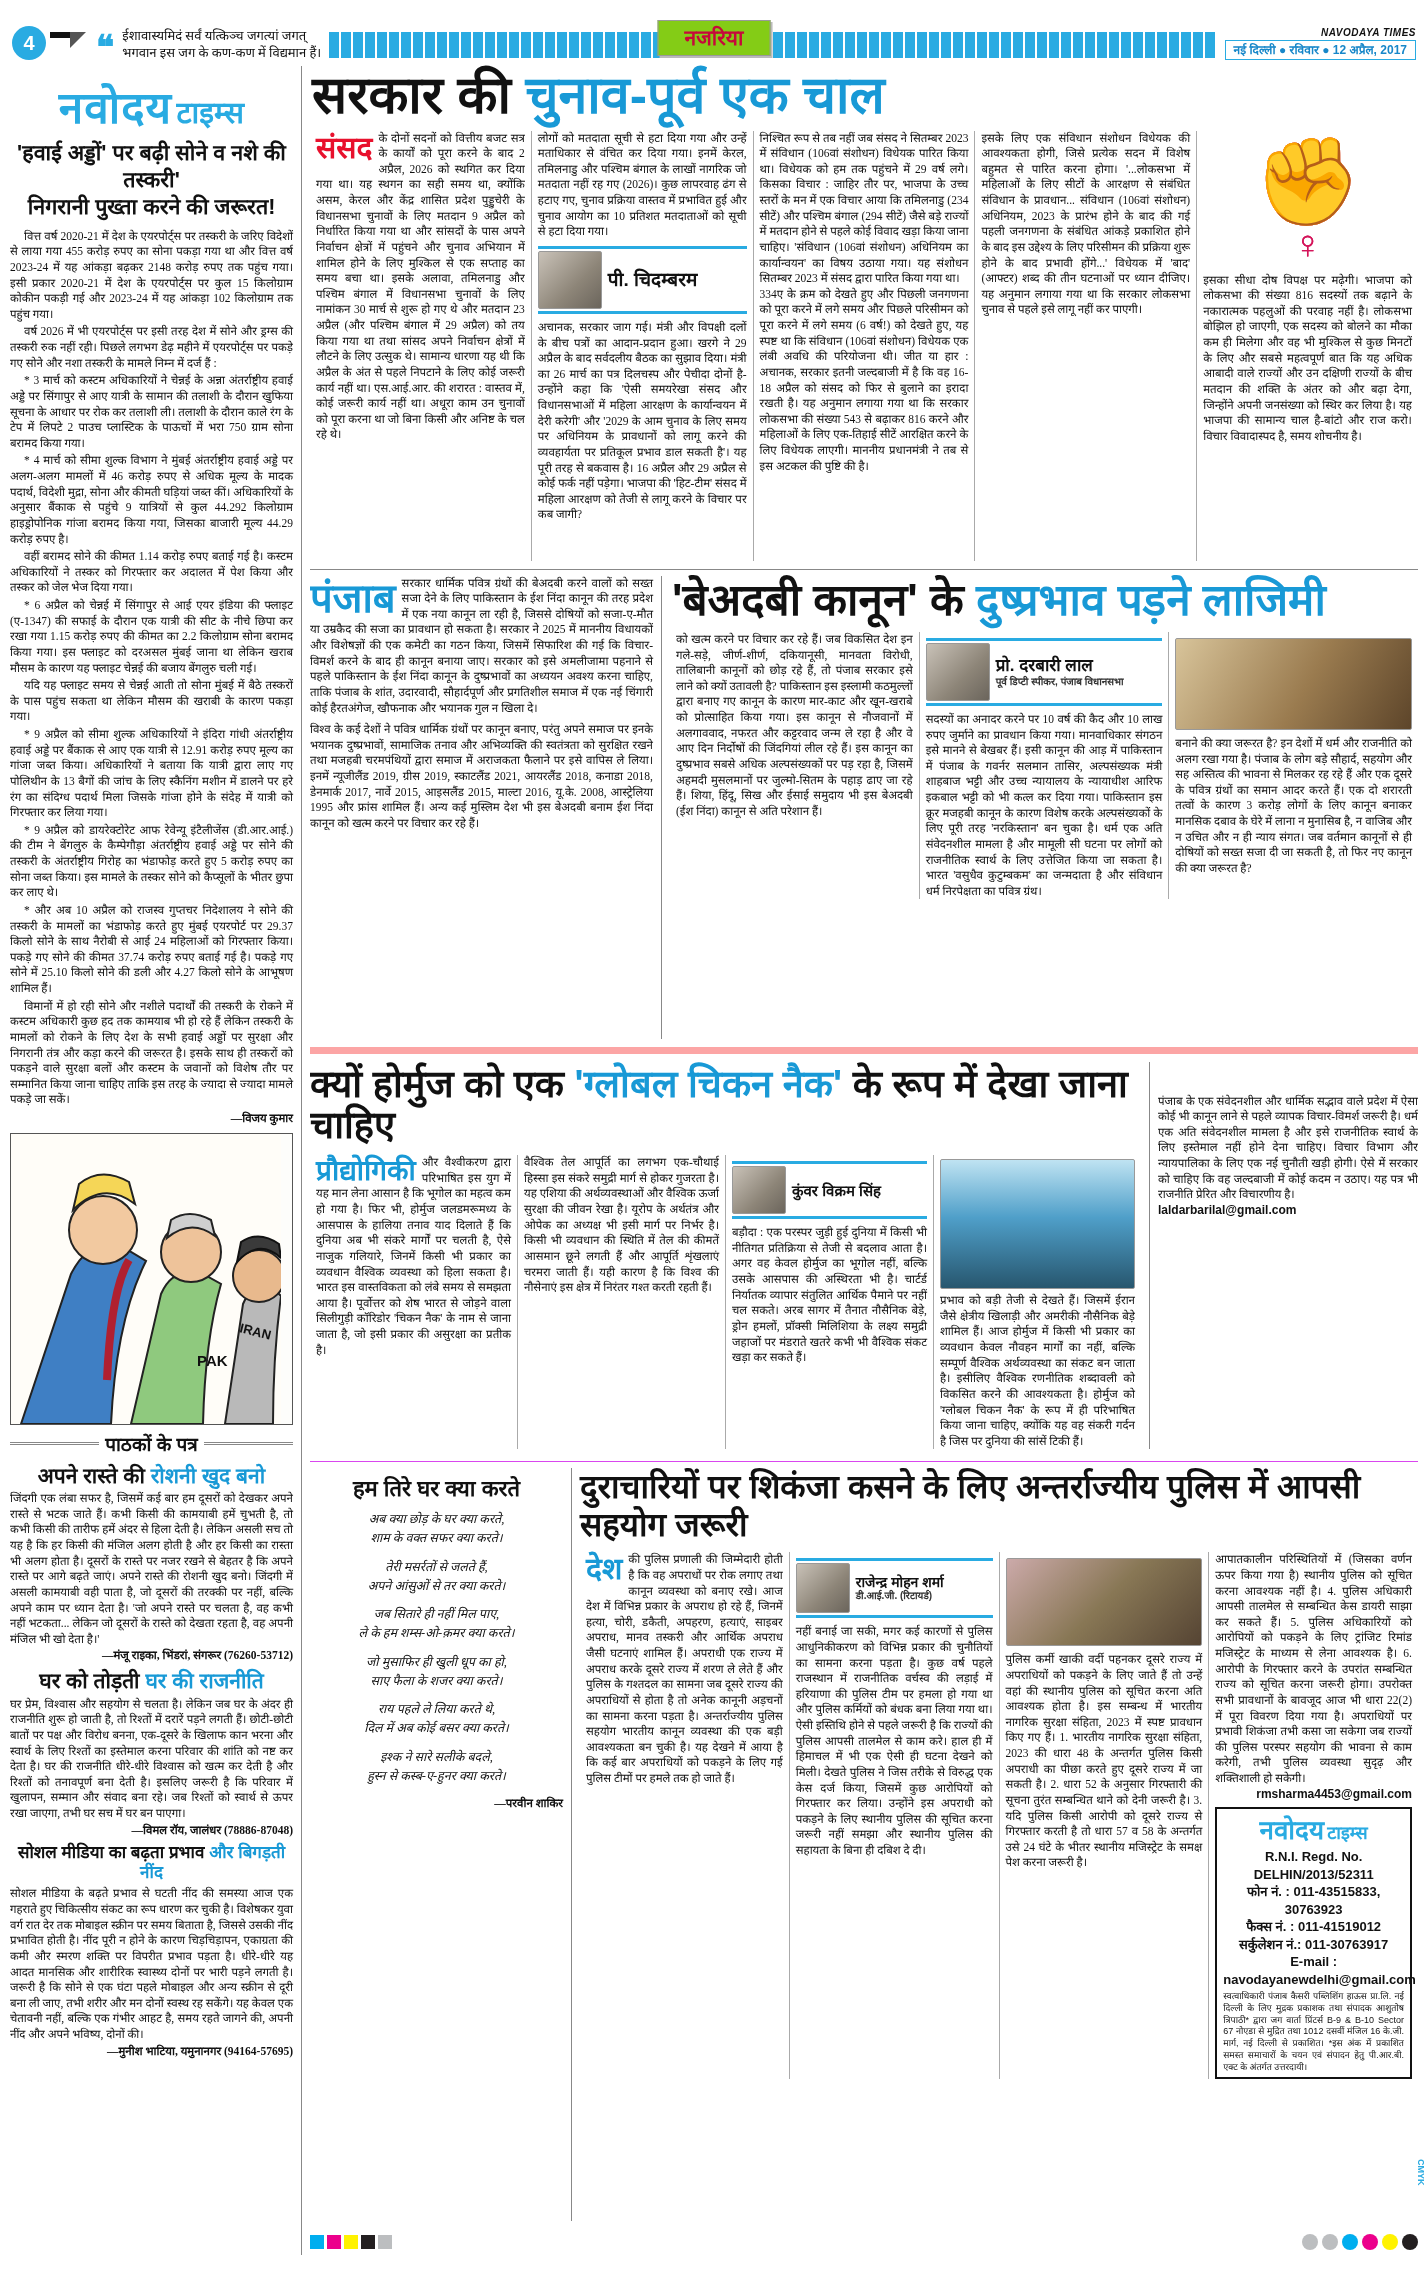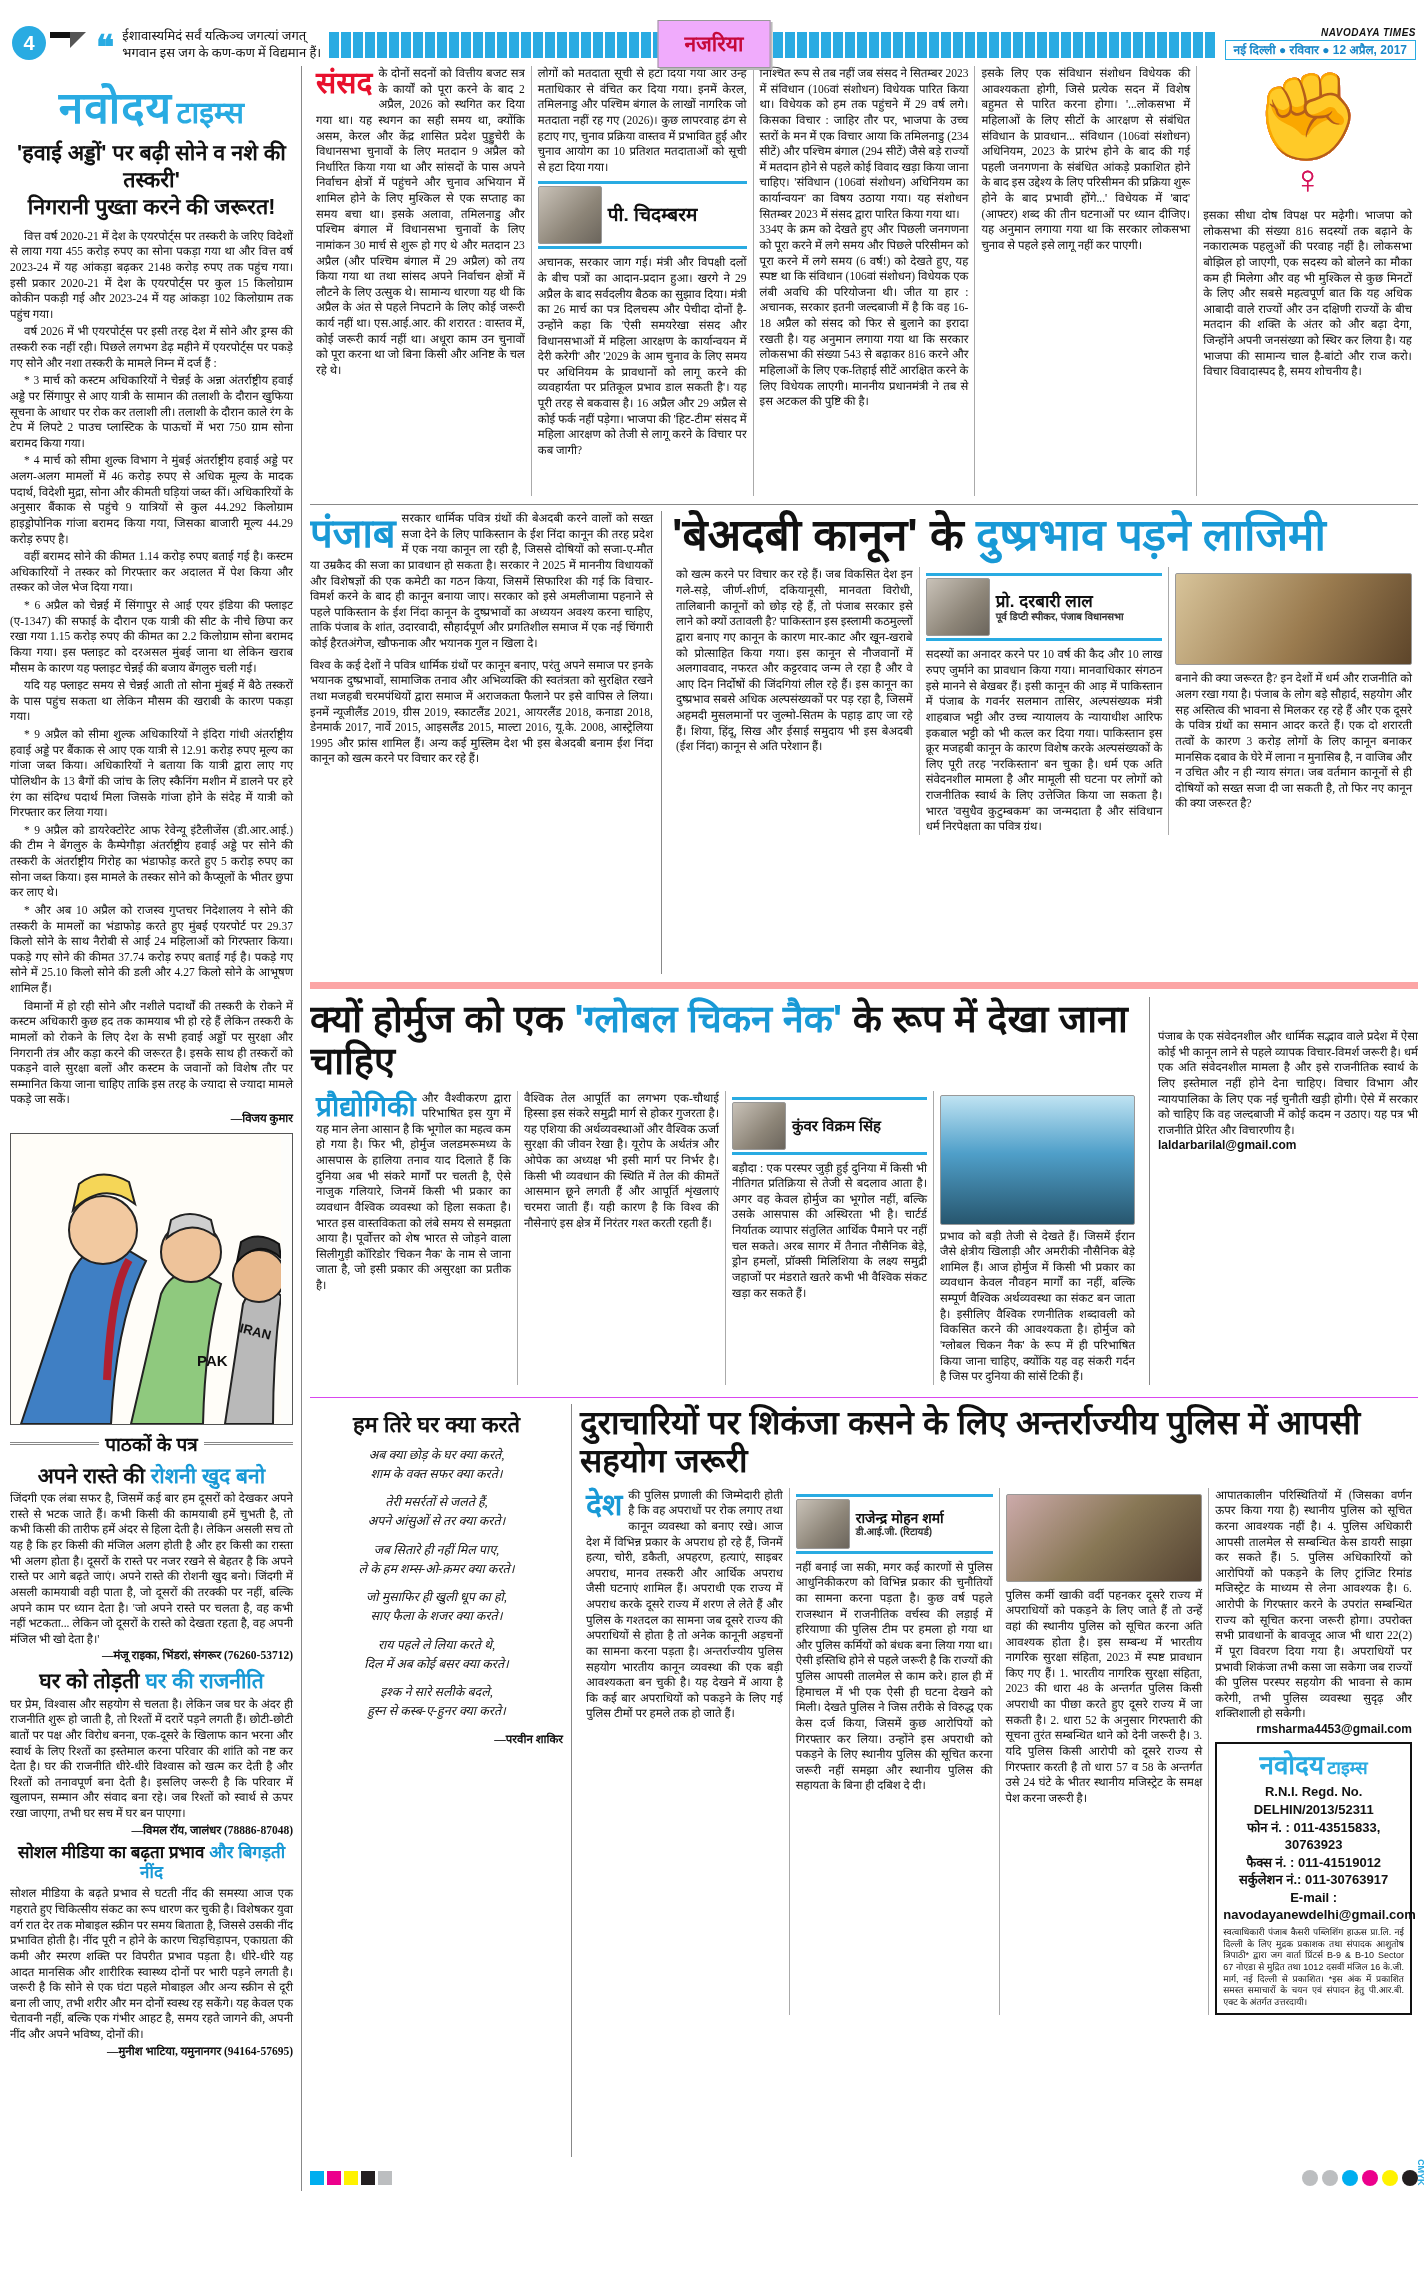--- a/index.html
+++ b/index.html
@@ -13,22 +13,22 @@
   .pgnum { width:34px; height:34px; border-radius:50%; background:#29abe2; color:#fff;
            font:bold 20px/34px "Liberation Sans",sans-serif; text-align:center; margin:0 4px 2px 2px; }
   .flagmark { width:40px; height:30px; position:relative; margin-right:6px; }
   .flagmark:before { content:""; position:absolute; left:0; top:0; width:26px; height:6px; background:#111; }
   .flagmark:after { content:""; position:absolute; left:20px; top:0; border-left:16px solid #555;
                     border-bottom:16px solid transparent; }
   .quotemark { color:#29abe2; font:bold 34px/30px "DejaVu Serif",serif; margin-right:8px; }
   .motto { font-size:13px; line-height:1.3; margin-right:8px; white-space:nowrap; }
   .stripes { flex:1; height:26px; margin-bottom:4px;
              background:repeating-linear-gradient(90deg,#29abe2 0 10px,#ffffff 10px 12px); }
-  .sec-tab { position:absolute; left:50%; transform:translateX(-50%); top:14px; background:#f0abfc;
-             border:1px solid #999; box-shadow:2px 2px 0 #bbb; padding:10px 26px; z-index:2; }
+  .sec-tab { position:absolute; left:50%; transform:translateX(-50%); top:14px; background:#84cc16;
+             border:1px solid #999; box-shadow:2px 2px 0 #bbb; padding:4px 26px; z-index:2; }
   .sec-tab span { color:#c6093b; font:bold 21px/26px "Liberation Sans",sans-serif; }
   .hdr-right { text-align:right; margin:0 2px 2px 8px; }
   .brand { font:italic bold 10px "Liberation Sans",sans-serif; letter-spacing:.5px; }
   .dateline { border:1px solid #29abe2; color:#1787c9; font:bold 12px/18px "Liberation Sans",sans-serif;
               padding:0 8px; white-space:nowrap; margin-top:2px; }
 
   
   .bodywrap { display:flex; }
   .leftrail { width:292px; flex:none; padding-right:8px; border-right:1px solid #888; }
   .mainarea { flex:1; padding-left:8px; min-width:0; }
@@ -202,20 +202,23 @@
           <span class="hl-black">सोशल मीडिया का बढ़ता प्रभाव </span><span class="hl-blue">और बिगड़ती नींद</span>
         </h3>
         <div class="just">सोशल मीडिया के बढ़ते प्रभाव से घटती नींद की समस्या आज एक गहराते हुए चिकित्सीय संकट का रूप धारण कर चुकी है। विशेषकर युवा वर्ग रात देर तक मोबाइल स्क्रीन पर समय बिताता है, जिससे उसकी नींद प्रभावित होती है। नींद पूरी न होने के कारण चिड़चिड़ापन, एकाग्रता की कमी और स्मरण शक्ति पर विपरीत प्रभाव पड़ता है। धीरे-धीरे यह आदत मानसिक और शारीरिक स्वास्थ्य दोनों पर भारी पड़ने लगती है। जरूरी है कि सोने से एक घंटा पहले मोबाइल और अन्य स्क्रीन से दूरी बना ली जाए, तभी शरीर और मन दोनों स्वस्थ रह सकेंगे। यह केवल एक चेतावनी नहीं, बल्कि एक गंभीर आहट है, समय रहते जागने की, अपनी नींद और अपने भविष्य, दोनों की।</div>
         <div class="letter-sig">—मुनीश भाटिया, यमुनानगर (94164-57695)</div>
       </div>
     </div>
 
     <div class="mainarea">
 
       <div>
+        <h1 class="main-hl">
+          <span class="hl-black">सरकार की </span><span class="hl-blue">चुनाव-पूर्व एक चाल</span>
+        </h1>
         <div class="colrow rowA just">
           <div class="c">
             <span class="kick red">संसद</span>
             <span>के दोनों सदनों को वित्तीय बजट सत्र के कार्यों को पूरा करने के बाद 2 अप्रैल, 2026 को स्थगित कर दिया गया था। यह स्थगन का सही समय था, क्योंकि असम, केरल और केंद्र शासित प्रदेश पुड्डुचेरी के विधानसभा चुनावों के लिए मतदान 9 अप्रैल को निर्धारित किया गया था और सांसदों के पास अपने निर्वाचन क्षेत्रों में पहुंचने और चुनाव अभियान में शामिल होने के लिए मुश्किल से एक सप्ताह का समय बचा था। इसके अलावा, तमिलनाडु और पश्चिम बंगाल में विधानसभा चुनावों के लिए नामांकन 30 मार्च से शुरू हो गए थे और मतदान 23 अप्रैल (और पश्चिम बंगाल में 29 अप्रैल) को तय किया गया था तथा सांसद अपने निर्वाचन क्षेत्रों में लौटने के लिए उत्सुक थे। सामान्य धारणा यह थी कि अप्रैल के अंत से पहले निपटाने के लिए कोई जरूरी कार्य नहीं था। एस.आई.आर. की शरारत : वास्तव में, कोई जरूरी कार्य नहीं था। अधूरा काम उन चुनावों को पूरा करना था जो बिना किसी और अनिष्ट के चल रहे थे।</span>
           </div>
           <div class="c">
             <p>लोगों को मतदाता सूची से हटा दिया गया और उन्हें मताधिकार से वंचित कर दिया गया। इनमें केरल, तमिलनाडु और पश्चिम बंगाल के लाखों नागरिक जो मतदाता नहीं रह गए (2026)। कुछ लापरवाह ढंग से हटाए गए, चुनाव प्रक्रिया वास्तव में प्रभावित हुई और चुनाव आयोग का 10 प्रतिशत मतदाताओं को सूची से हटा दिया गया।</p>
             <div class="authorcard">
               <div class="aphoto photobox"></div>
               <div class="aname">पी. चिदम्बरम</div>

